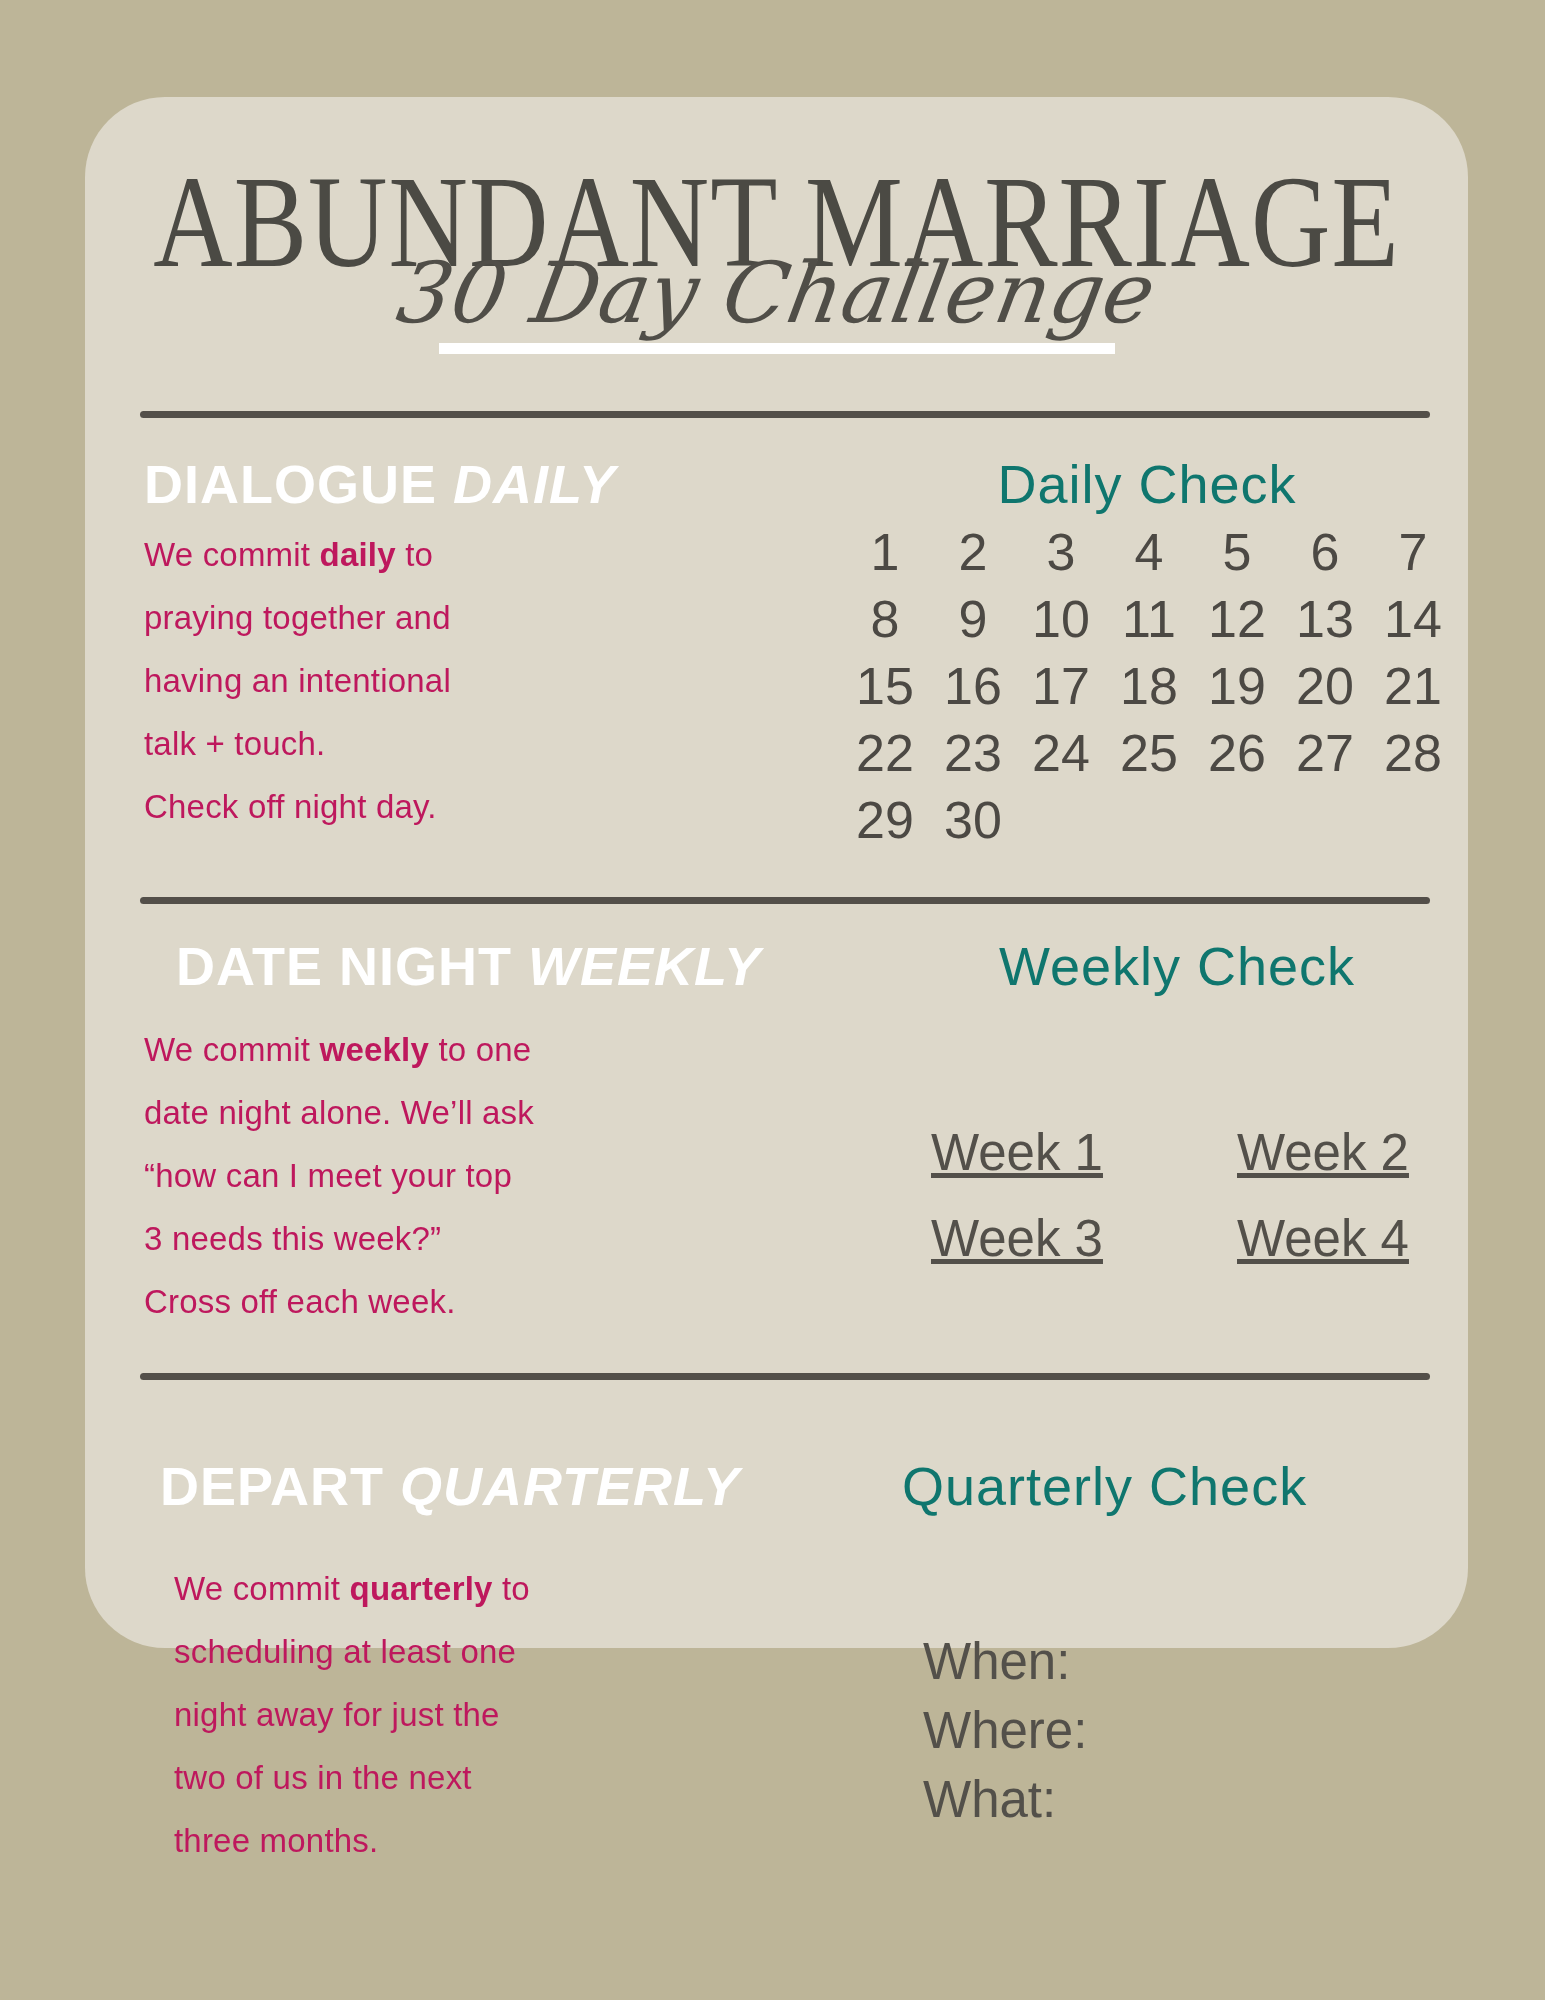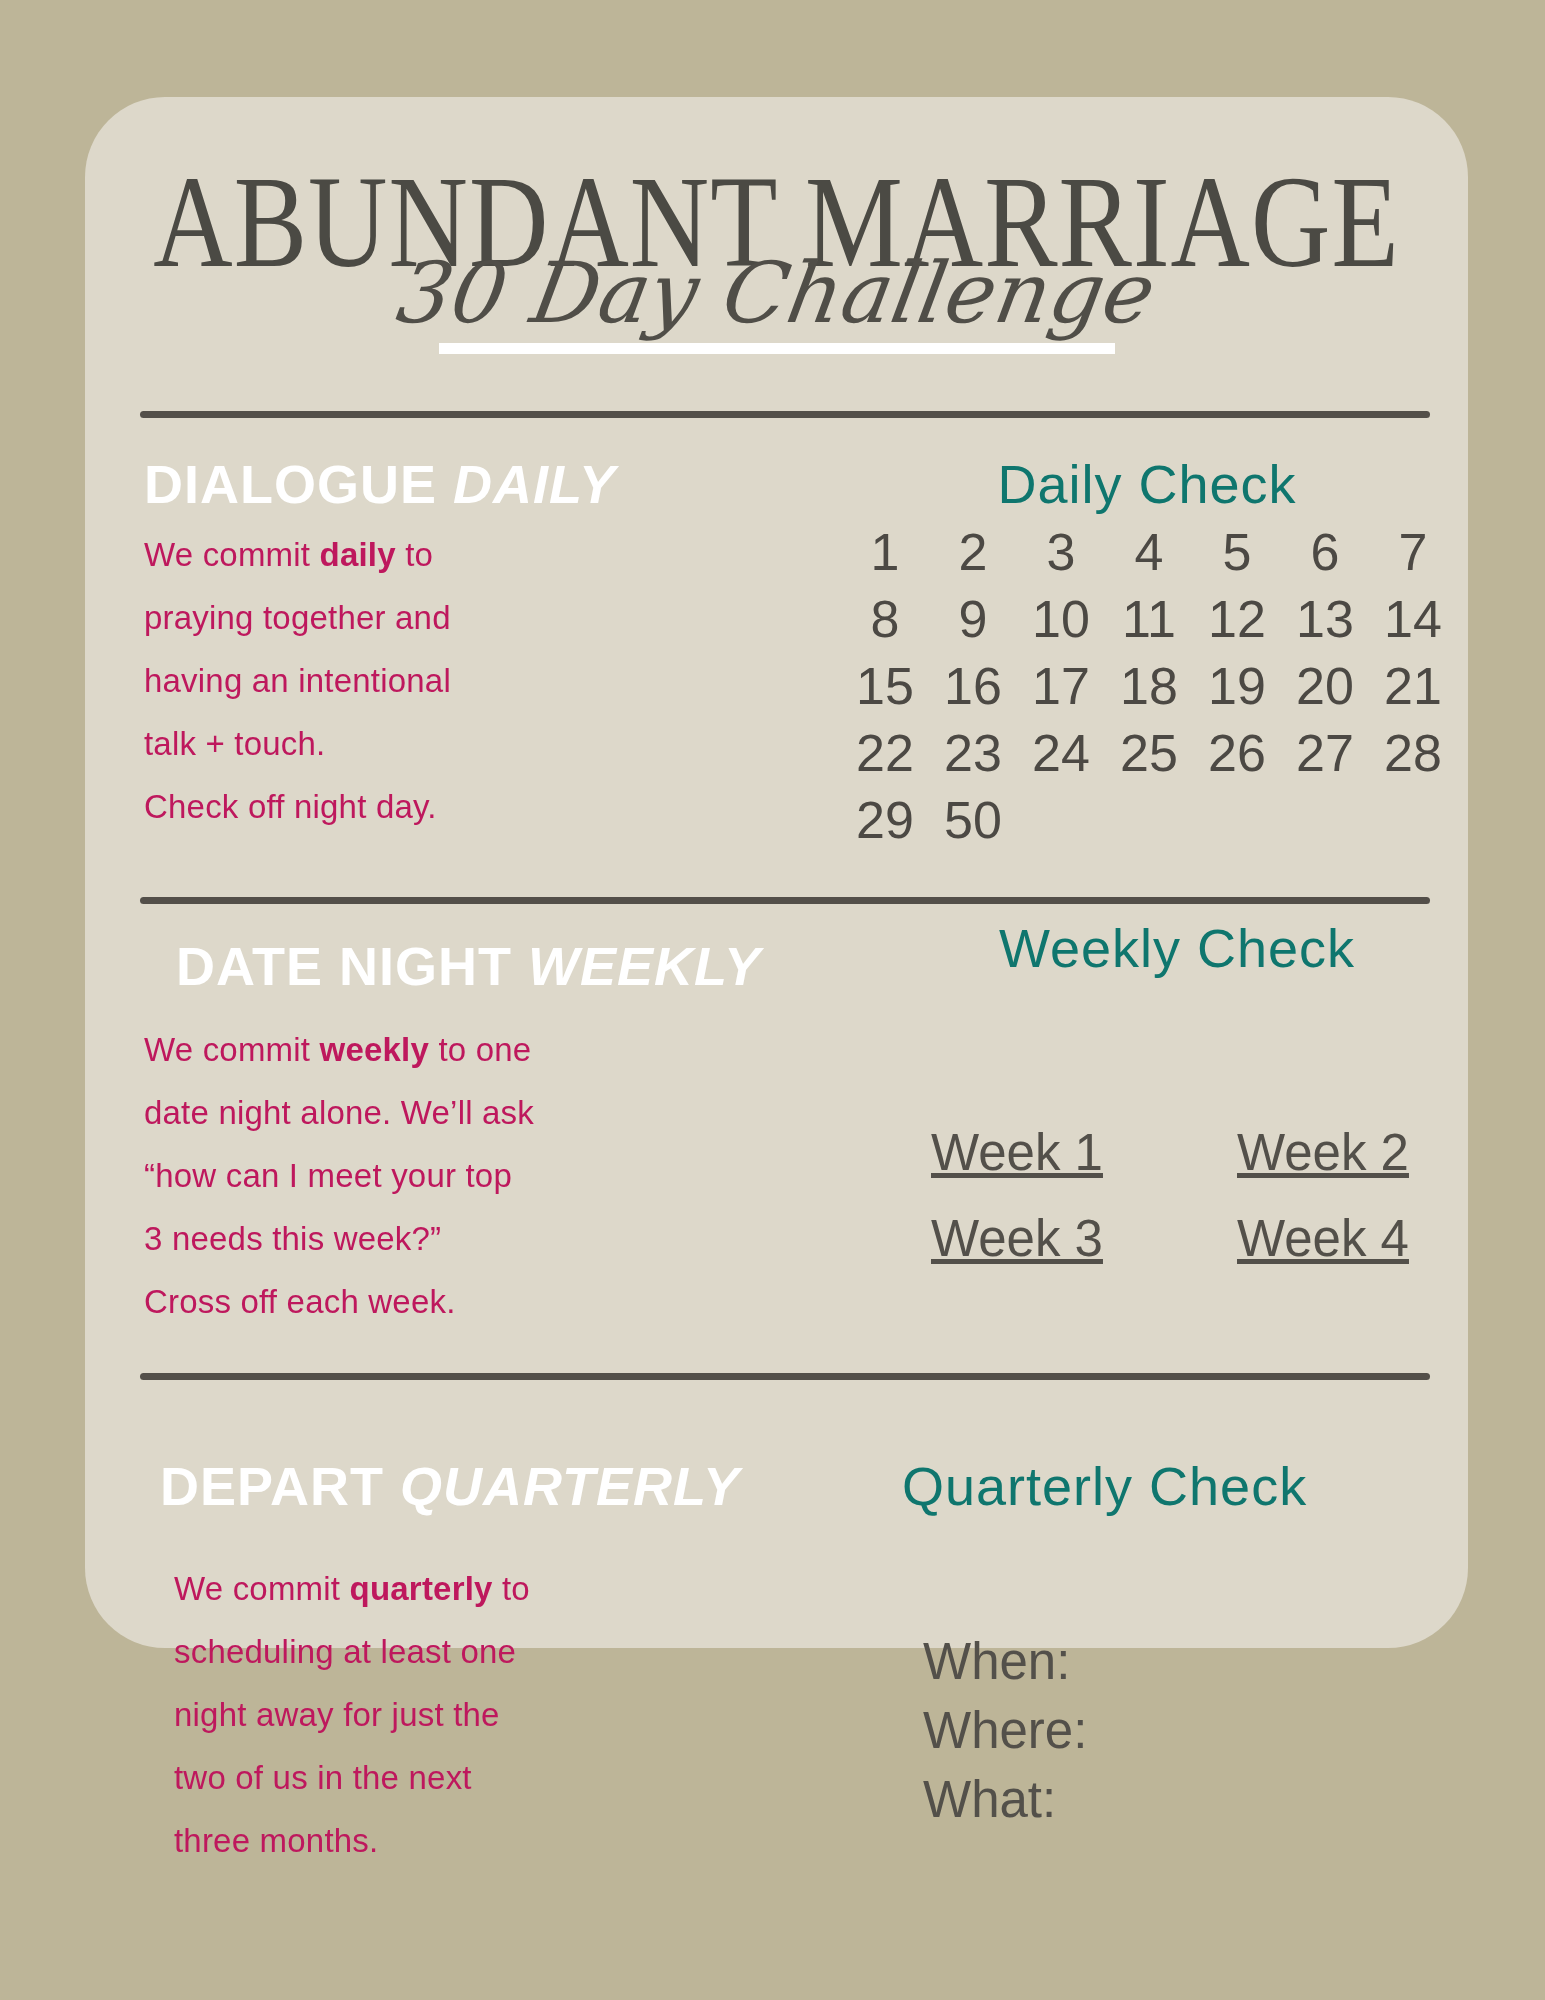--- a/index.html
+++ b/index.html
@@ -66,21 +66,21 @@
   .h-daily{left:59px;top:360px;}
   .h-weekly{left:59px;top:842px;margin-left:32px;}
   .h-quarterly{left:75px;top:1362px;}
   .check-head{
     position:absolute;
     font-weight:normal;font-size:54px;line-height:1;
     letter-spacing:1px;color:#0f766e;
     white-space:nowrap;
   }
   .c-daily{left:756px;top:360px;width:612px;text-align:center;}
-  .c-weekly{left:846px;top:824px;width:492px;text-align:center;}
+  .c-weekly{left:846px;top:842px;width:492px;text-align:center;}
   .c-quarterly{left:817px;top:1362px;}
   
   .body-text{
     position:absolute;
     font-size:33px;line-height:63px;
     letter-spacing:0.2px;
     color:#be185d;
     white-space:nowrap;
   }
   .body-text b{font-weight:bold;}
@@ -167,21 +167,21 @@
         <span class="day-cell">22</span>
         <span class="day-cell">23</span>
         <span class="day-cell">24</span>
         <span class="day-cell">25</span>
         <span class="day-cell">26</span>
         <span class="day-cell">27</span>
         <span class="day-cell">28</span>
       </div>
       <div class="day-row">
         <span class="day-cell">29</span>
-        <span class="day-cell">50</span>
+        <span class="day-cell">30</span>
       </div>
     </div>
 
   <div class="divider d2"></div>
 
   <div class="sec-head h-weekly"><span>DATE NIGHT </span><em>WEEKLY</em></div>
   <div class="check-head c-weekly">Weekly Check</div>
   <div class="body-text b-weekly">
       <div><span>We commit </span><b>weekly</b><span> to one</span></div>
       <div><span>date night alone. We’ll ask</span></div>

